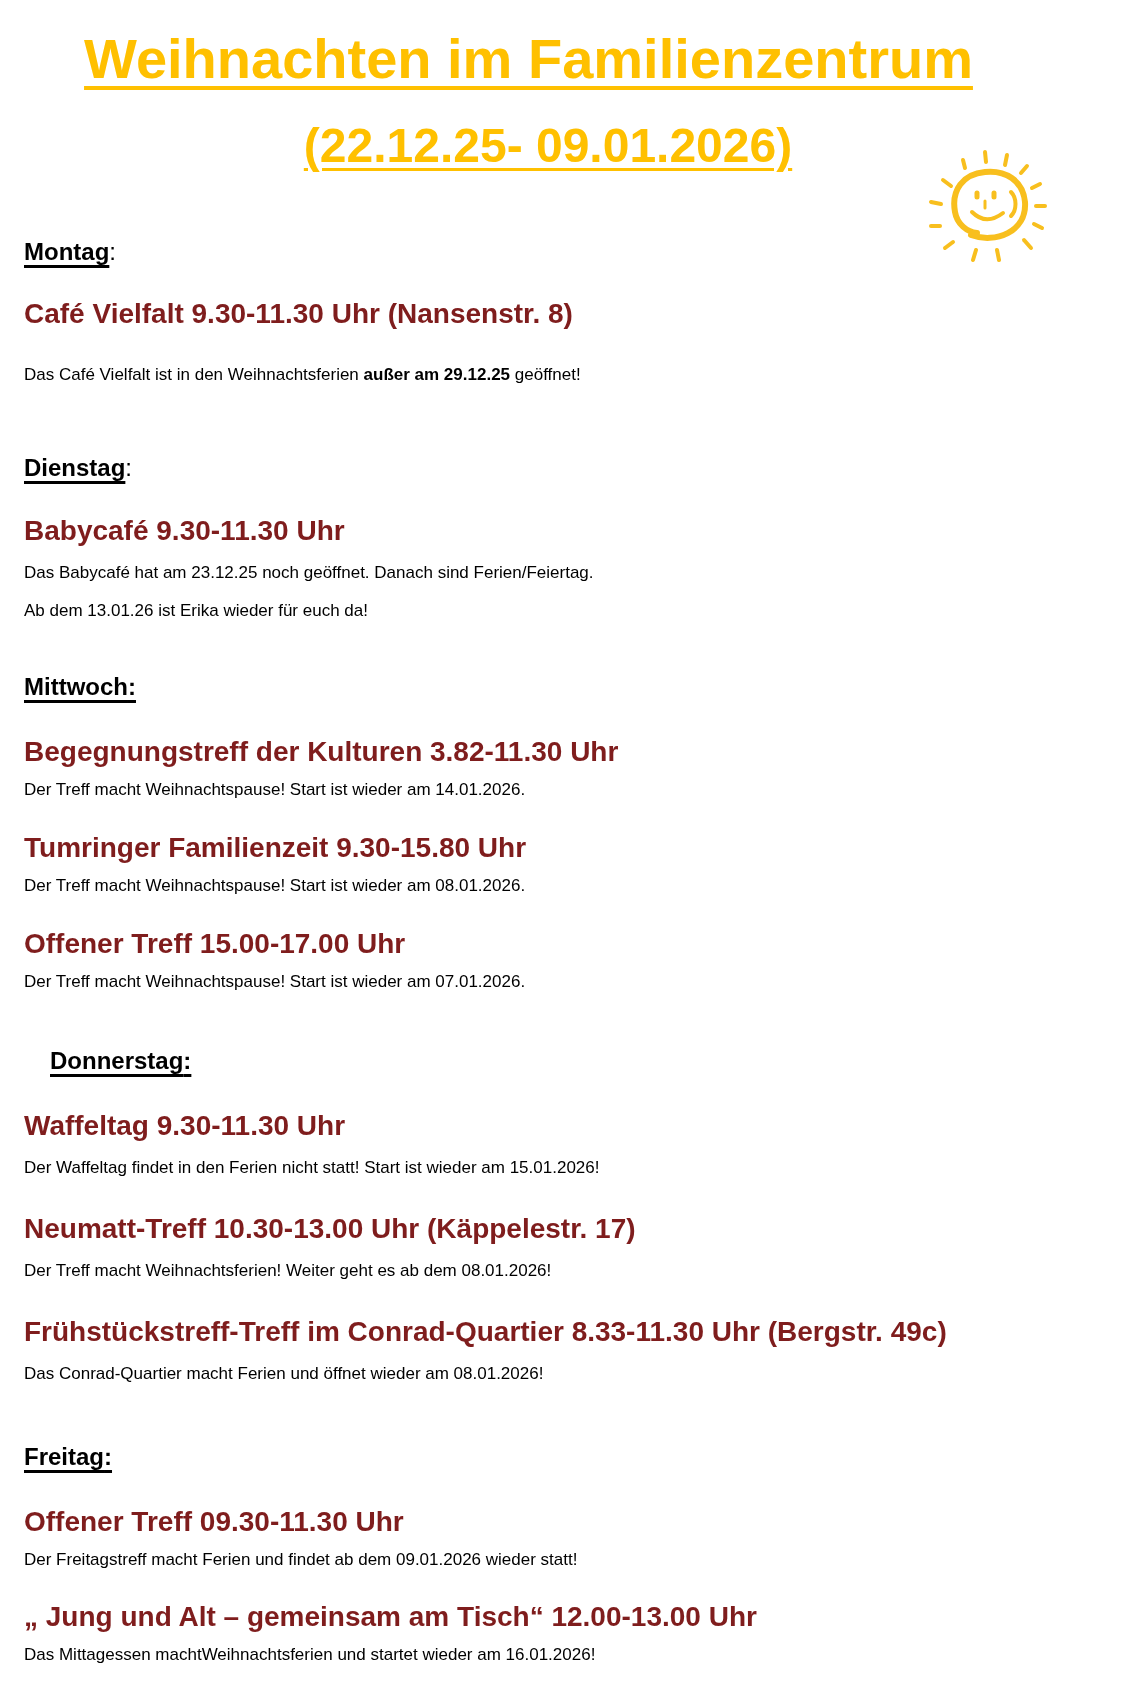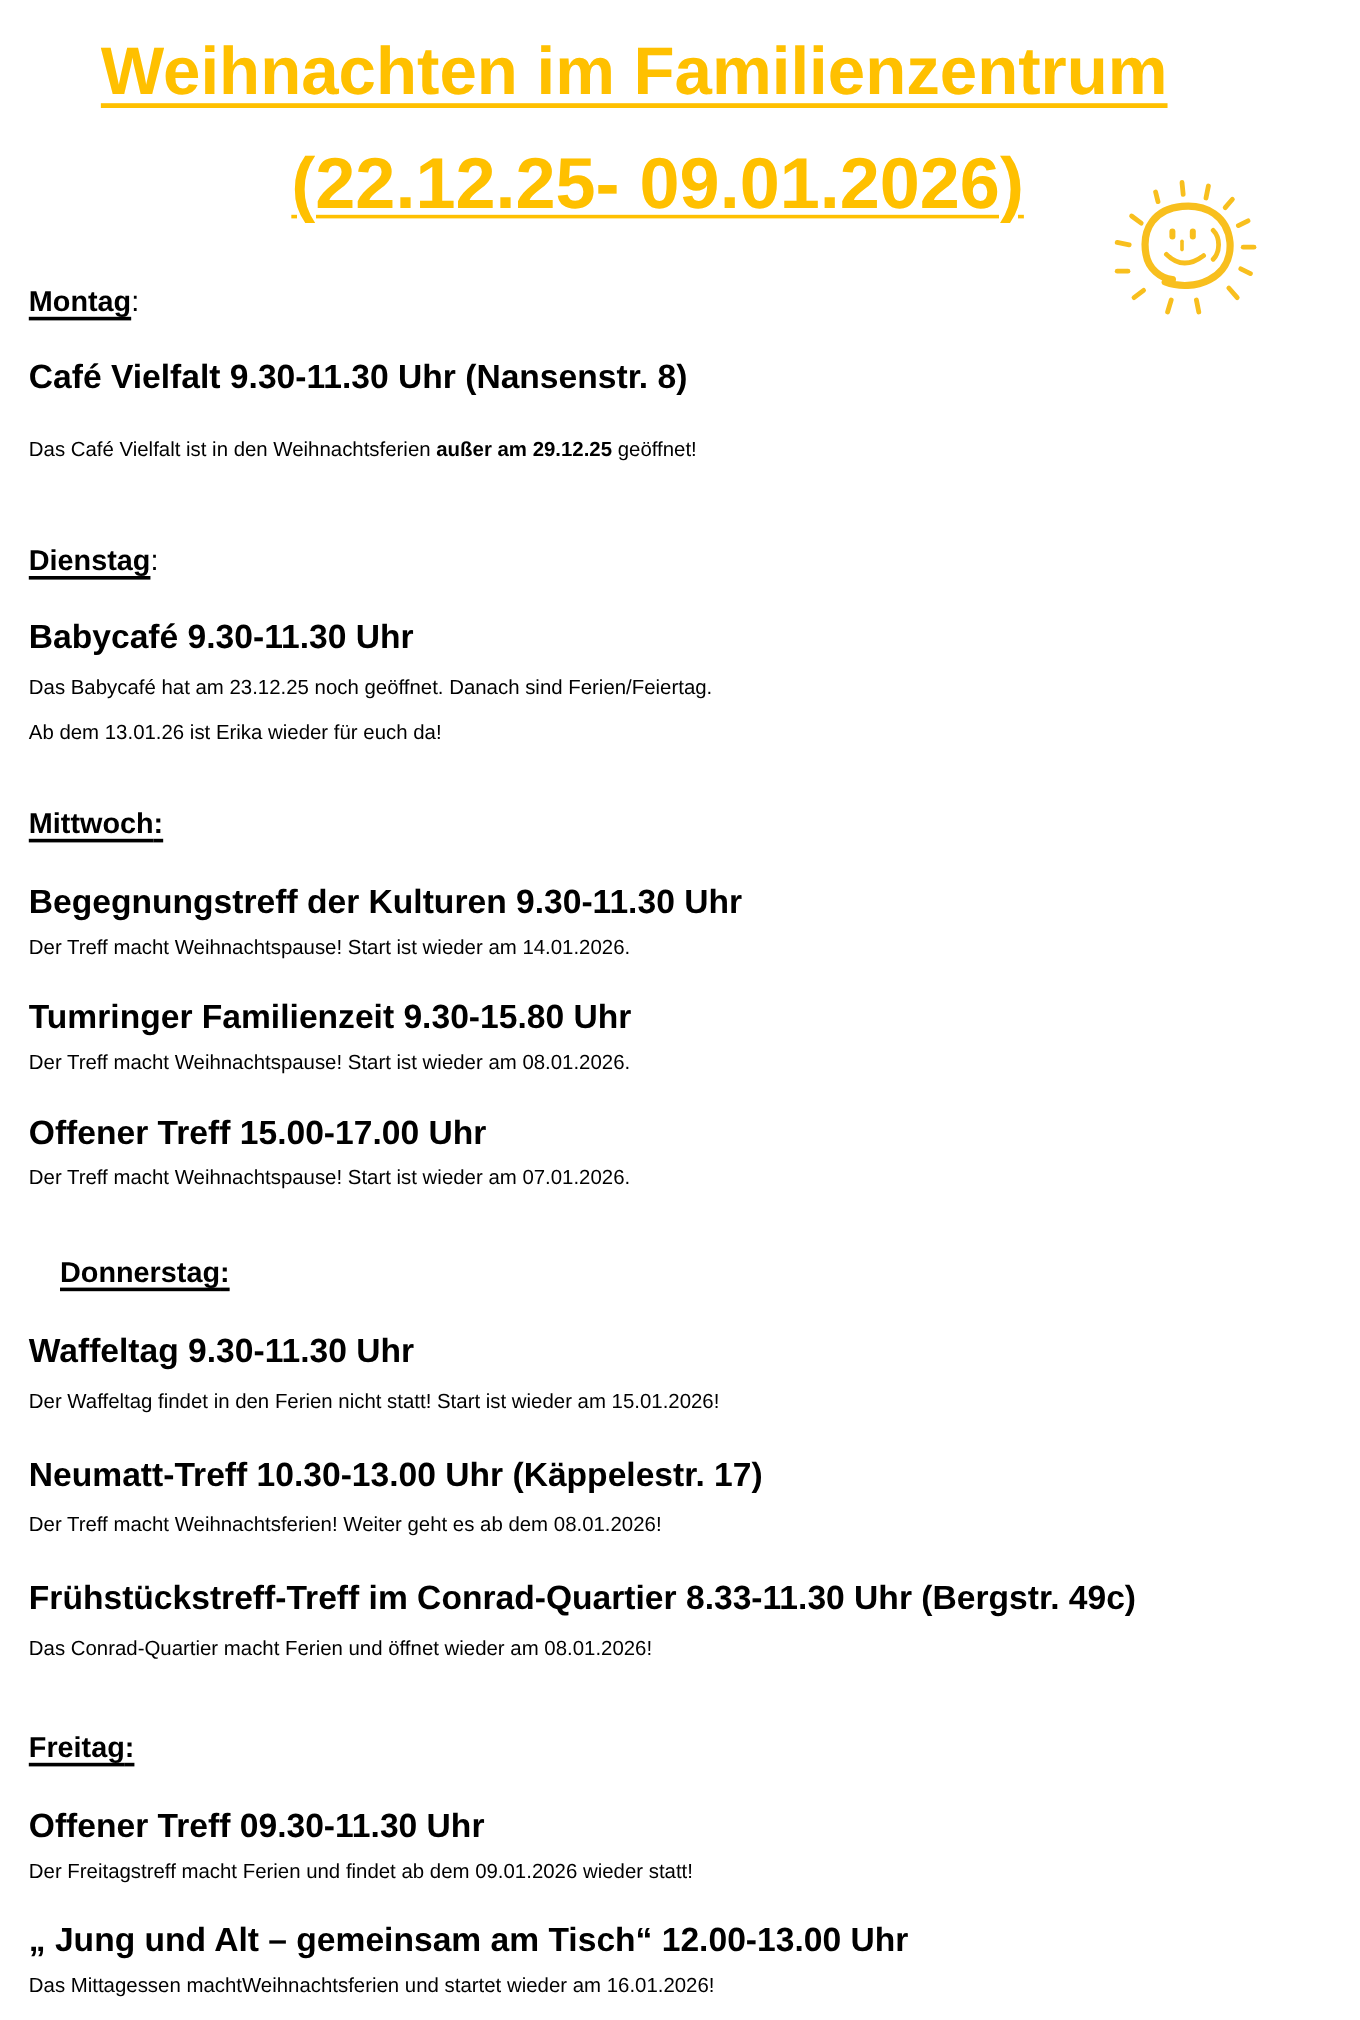--- a/index.html
+++ b/index.html
@@ -11,35 +11,35 @@
     .title {
       position: absolute; left: 0; width: 1057px; top: 26px;
       text-align: center; font-size: 56px; font-weight: bold;
       color: #FFC000; letter-spacing: 0px;
     }
     .title span {
       text-decoration: underline; text-decoration-thickness: 4px; text-underline-offset: 8px;
     }
     .subtitle {
       position: absolute; left: 0; width: 1096px; top: 118px;
-      text-align: center; font-size: 60px; font-weight: bold; color: #FFC000;
+      text-align: center; font-size: 48px; font-weight: bold; color: #FFC000;
     }
     .subtitle span {
       text-decoration: underline; text-decoration-thickness: 3px; text-underline-offset: 6px;
     }
     .sun { position: absolute; left: 915px; top: 140px; width: 140px; height: 130px; }
 
     .day {
       position: absolute; left: 24px; font-size: 24px; font-weight: bold;
     }
     .day .dname { text-decoration: underline; text-decoration-thickness: 3px; text-underline-offset: 5px; }
     .day .colon { font-weight: normal; }
     .day .colon.b { font-weight: bold; }
     .event {
-      position: absolute; left: 24px; font-size: 28px; font-weight: bold; color: #000000;
+      position: absolute; left: 24px; font-size: 28px; font-weight: bold; color: #7f1d1d;
       white-space: nowrap;
     }
     .desc {
       position: absolute; left: 24px; font-size: 17px; white-space: nowrap; color: #000;
     }
     .desc b { font-weight: bold; }
   </style>
 </head>
 <body>
 
@@ -91,21 +91,21 @@
 <div class="day" style="top:454px;">
   <span class="dname">Dienstag</span><span class="colon">:</span>
 </div>
 <div class="event" style="top:515px;">Babycafé 9.30-11.30 Uhr</div>
 <div class="desc" style="top:563px;">Das Babycafé hat am 23.12.25 noch geöffnet. Danach sind Ferien/Feiertag.</div>
 <div class="desc" style="top:601px;">Ab dem 13.01.26 ist Erika wieder für euch da!</div>
 
 <div class="day" style="top:673px;">
   <span class="dname">Mittwoch</span><span class="dname colon b">:</span>
 </div>
-<div class="event" style="top:736px;">Begegnungstreff der Kulturen 9.30-11.30 Uhr</div>
+<div class="event" style="top:736px;">Begegnungstreff der Kulturen 3.82-11.30 Uhr</div>
 <div class="desc" style="top:780px;">Der Treff macht Weihnachtspause! Start ist wieder am 14.01.2026.</div>
 <div class="event" style="top:832px;">Tumringer Familienzeit 9.30-15.80 Uhr</div>
 <div class="desc" style="top:876px;">Der Treff macht Weihnachtspause! Start ist wieder am 08.01.2026.</div>
 <div class="event" style="top:928px;">Offener Treff 15.00-17.00 Uhr</div>
 <div class="desc" style="top:972px;">Der Treff macht Weihnachtspause! Start ist wieder am 07.01.2026.</div>
 
 <div class="day" style="top:1047px;margin-left:26px;">
   <span class="dname">Donnerstag</span><span class="dname colon b">:</span>
 </div>
 <div class="event" style="top:1110px;">Waffeltag 9.30-11.30 Uhr</div>

